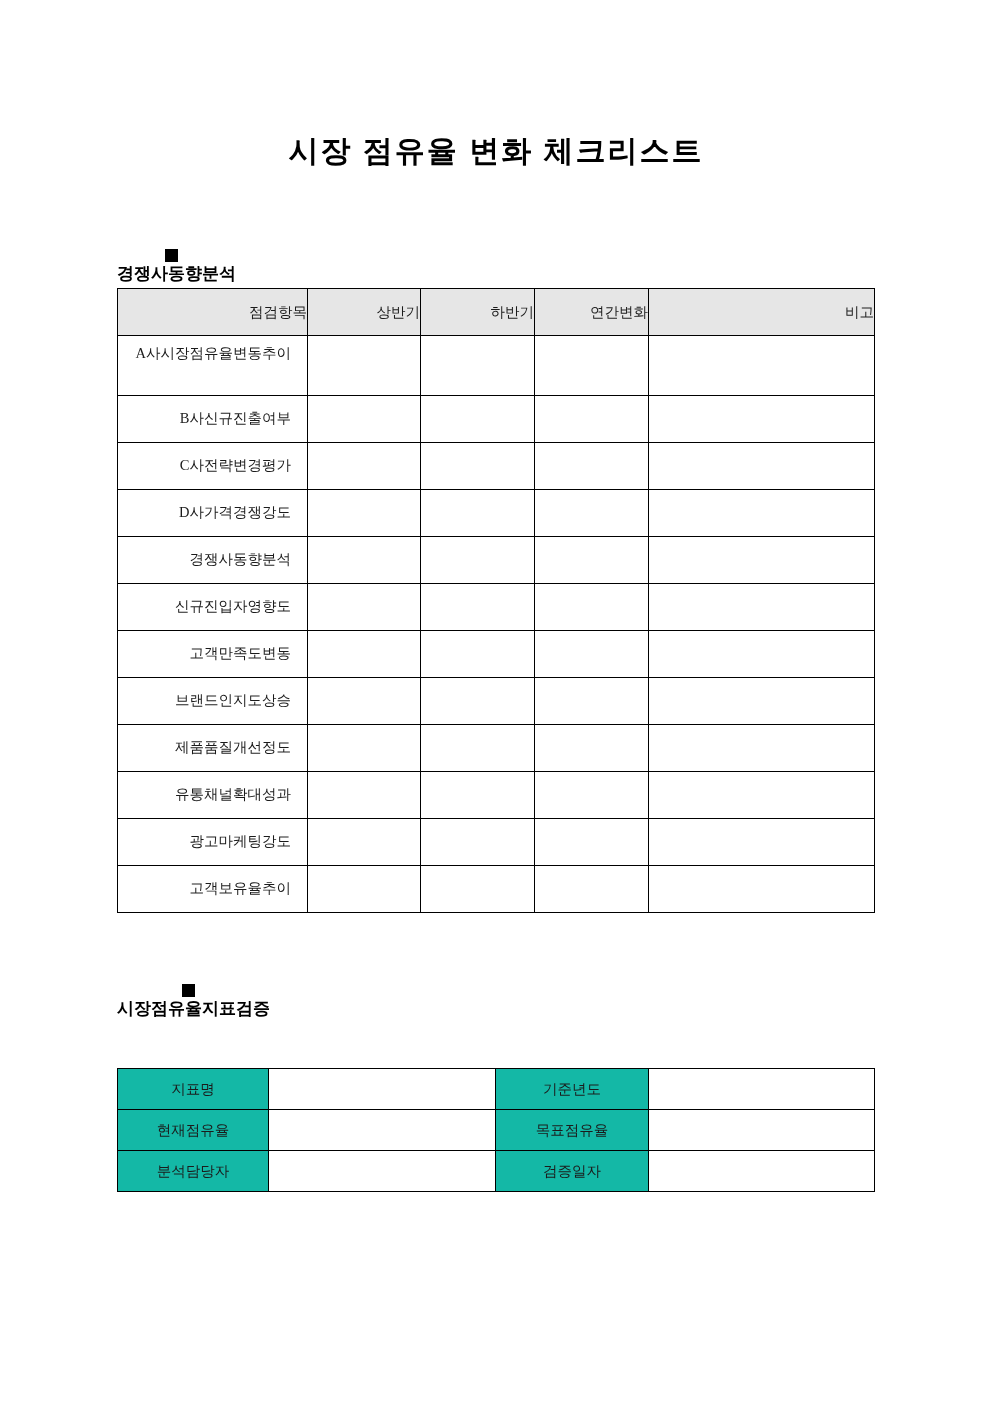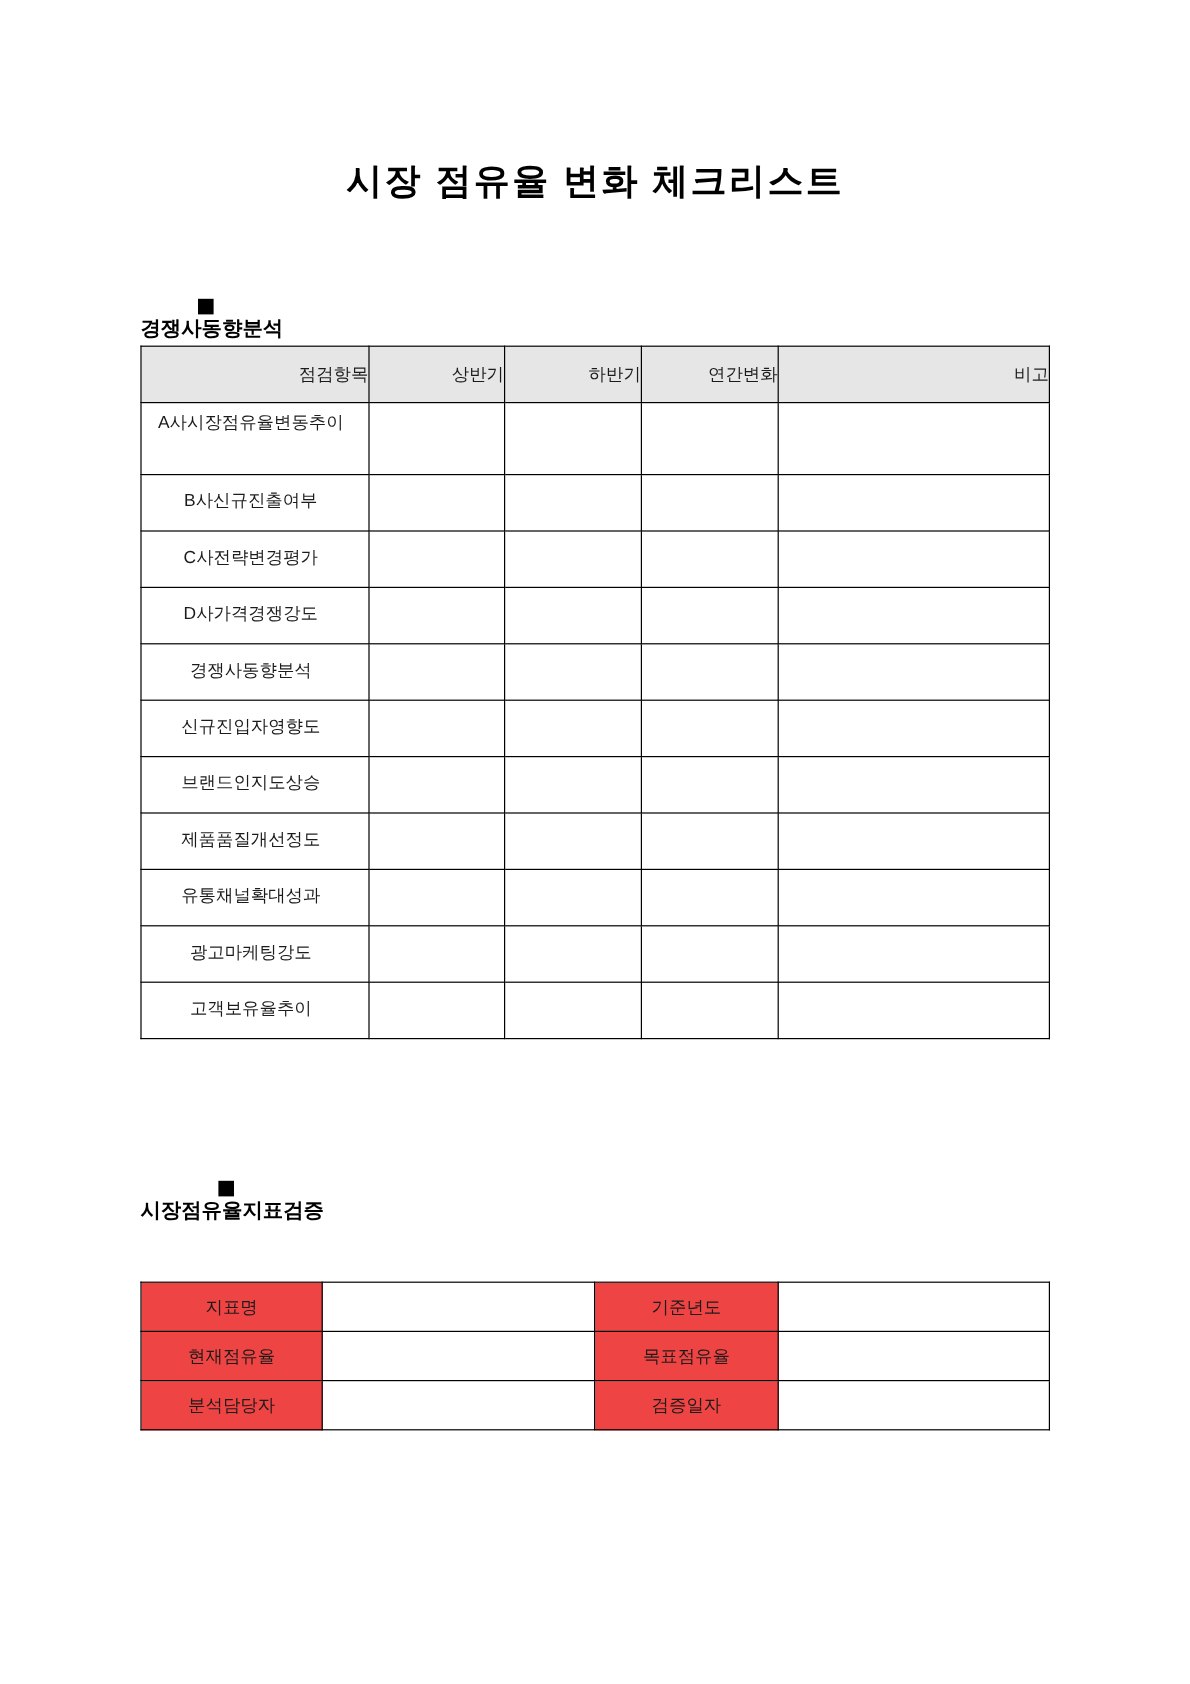--- a/index.html
+++ b/index.html
@@ -78,24 +78,25 @@
     top: 288px;
     width: 757px;
   }
   #checklist-table th {
     height: 46px;
     background: #e6e6e6;
     text-align: right;
     font-size: 14.5px;
   }
   #checklist-table td.item-cell {
-    text-align: center;
+    text-align: right;
     padding: 6px 16px 6px 9px;
     line-height: 1.45;
     background: #ffffff;
+    font-family: Liberation Serif, serif;
   }
   #checklist-table td.blank-cell {
     background: #ffffff;
   }
   #checklist-table tbody tr { height: 47px; }
   #checklist-table tbody tr.tall { height: 60px; }
   #checklist-table td.item-cell.wrap {
     vertical-align: top;
     padding-top: 7px;
   }
@@ -107,21 +108,21 @@
   .col-note   { width: 226px; }
 
   
   #verify-table {
     left: 117px;
     top: 1068px;
     width: 757px;
   }
   #verify-table tr { height: 41px; }
   #verify-table td.label-cell {
-    background: #ef4444;
+    background: #14b8a6;
     text-align: center;
     font-size: 14.5px;
   }
   #verify-table td.value-cell {
     background: #ffffff;
   }
   .col-lab1 { width: 151px; }
   .col-val1 { width: 227px; }
   .col-lab2 { width: 153px; }
   .col-val2 { width: 226px; }
@@ -192,20 +193,27 @@
         <td class="blank-cell"></td>
       </tr>
       <tr>
         <td class="item-cell">신규진입자영향도</td>
         <td class="blank-cell"></td>
         <td class="blank-cell"></td>
         <td class="blank-cell"></td>
         <td class="blank-cell"></td>
       </tr>
       <tr>
+        <td class="item-cell">고객만족도변동</td>
+        <td class="blank-cell"></td>
+        <td class="blank-cell"></td>
+        <td class="blank-cell"></td>
+        <td class="blank-cell"></td>
+      </tr>
+      <tr>
         <td class="item-cell">브랜드인지도상승</td>
         <td class="blank-cell"></td>
         <td class="blank-cell"></td>
         <td class="blank-cell"></td>
         <td class="blank-cell"></td>
       </tr>
       <tr>
         <td class="item-cell">제품품질개선정도</td>
         <td class="blank-cell"></td>
         <td class="blank-cell"></td>

